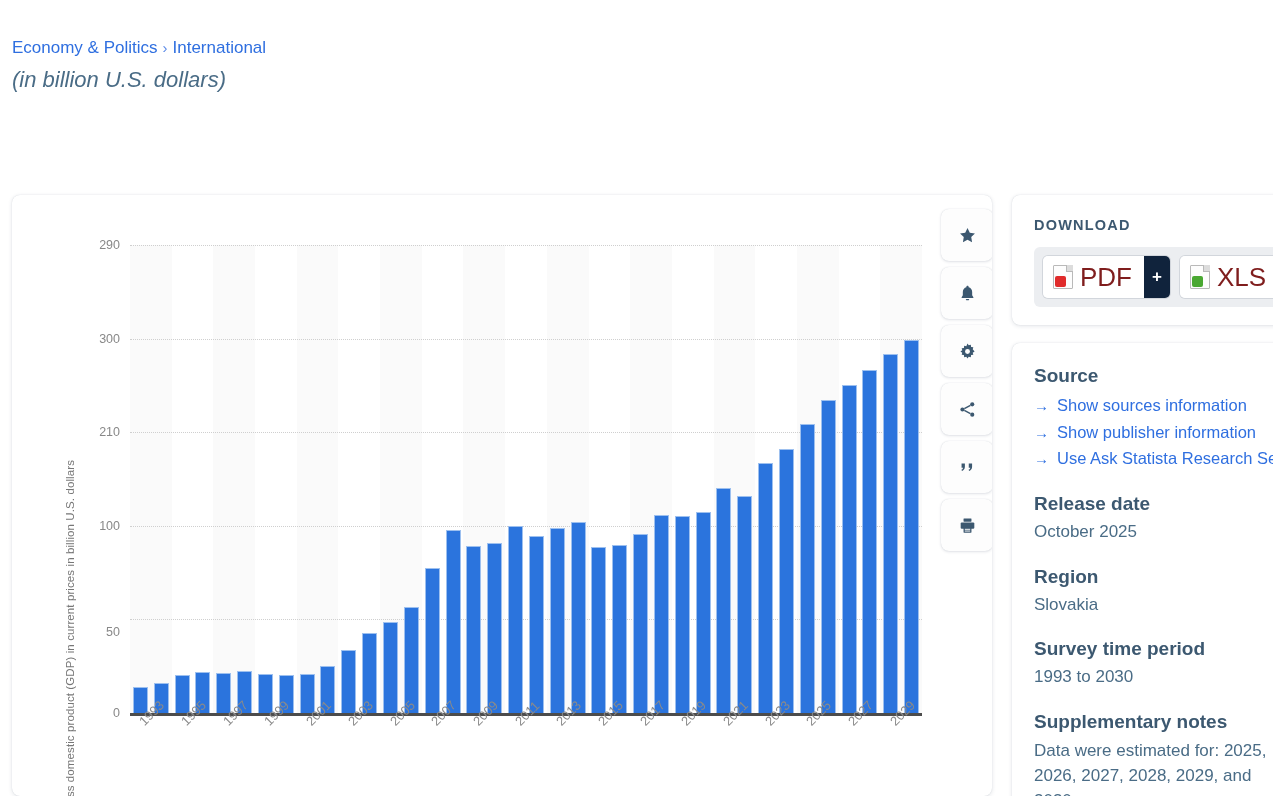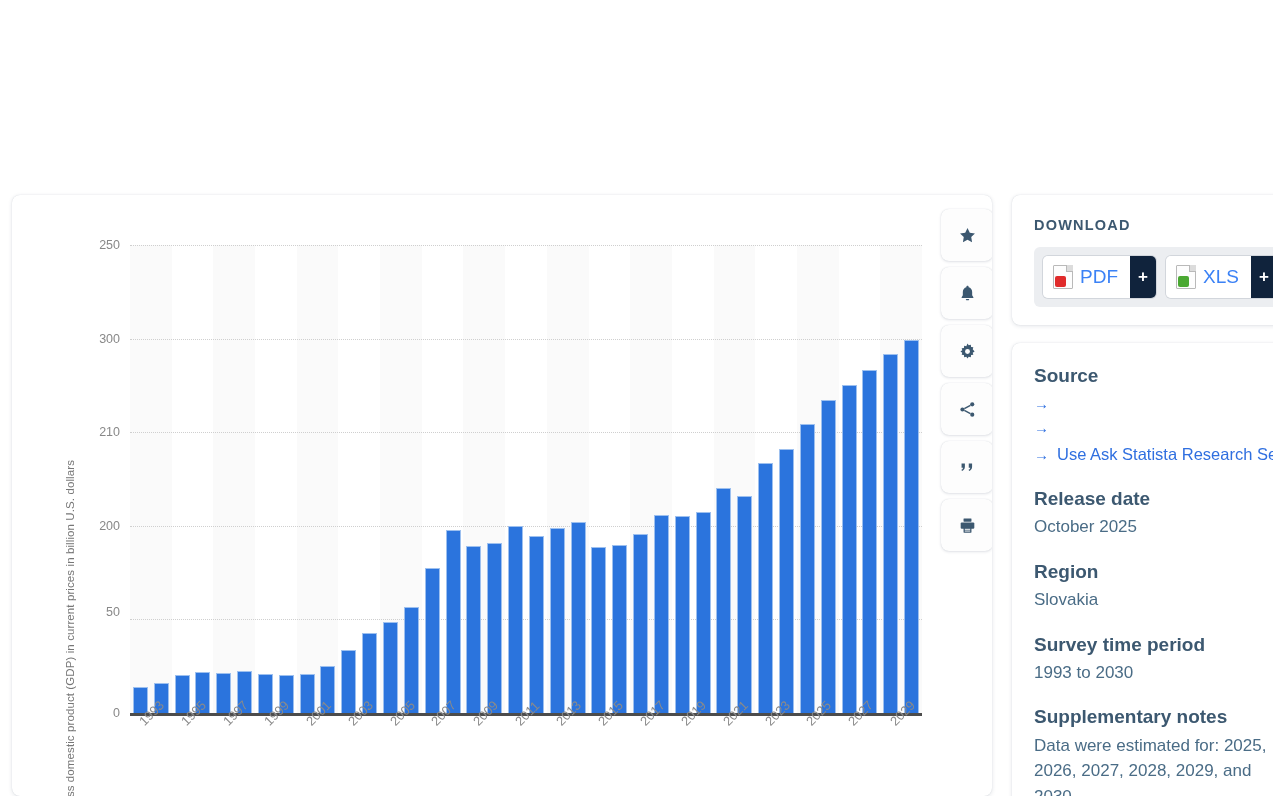--- a/index.html
+++ b/index.html
@@ -142,21 +142,21 @@
     overflow: hidden;
     flex: 0 0 auto;
     cursor: pointer;
     box-shadow: 0 0 0 1px #d2d6dc;
   }
   .dl-main {
     background: #fff;
     display: flex; align-items: center; gap: 7px;
     padding: 0 12px 0 10px;
   }
-  .dl-label { font-size: 19px; color: #3b82f6; font-weight: 400; }
+  .dl-label { font-size: 26px; color: #7f1d1d; font-weight: 400; }
   .dl-plus {
     background: #10233c; color: #fff;
     width: 26px;
     display: flex; align-items: center; justify-content: center;
     font-size: 17px; font-weight: 700;
   }
   .file-ico { width: 20px; height: 24px; position: relative; flex: 0 0 auto; }
   .file-ico .sheet {
     position: absolute; inset: 0;
     background: #fdfdfd;
@@ -189,35 +189,39 @@
   }
   .arrow { color: #2f6fe0; font-size: 15px; }
   .notes { font-size: 17px; color: #4a6c86; line-height: 1.48; }
 </style>
 </head>
 <body>
 
 <div class="page">
 
   <div class="header">
+    <div class="breadcrumb">
+      <a>Economy &amp; Politics</a><span class="sep">›</span><a>International</a>
+    </div>
+    <div class="subtitle">(in billion U.S. dollars)</div>
   </div>
 
   <div class="body-area">
 
     <div class="chart-card">
       <div class="plot-wrap">
 
         <div class="ylabel">Gross domestic product (GDP) in current prices in billion U.S. dollars</div>
         <div class="ytick-col" id="ytick-col">
             <div class="ytick" style="top: 518px;">0</div>
-            <div class="ytick" style="top: 417px;">50</div>
-            <div class="ytick" style="top: 330.8px;">200</div>
+            <div class="ytick" style="top: 437px;">50</div>
+            <div class="ytick" style="top: 330.8px;">100</div>
             <div class="ytick" style="top: 237.2px;">210</div>
             <div class="ytick" style="top: 143.6px;">300</div>
-            <div class="ytick" style="top: 50px;">250</div>
+            <div class="ytick" style="top: 50px;">290</div>
           </div>
 
         <div class="plot" id="plot">
             <div class="band" style="left: 750.316px; width: 41.6842px;"></div>
             <div class="band" style="left: 666.947px; width: 41.6842px;"></div>
             <div class="band" style="left: 583.579px; width: 41.6842px;"></div>
             <div class="band" style="left: 500.211px; width: 41.6842px;"></div>
             <div class="band" style="left: 416.842px; width: 41.6842px;"></div>
             <div class="band" style="left: 333.474px; width: 41.6842px;"></div>
             <div class="band" style="left: 250.105px; width: 41.6842px;"></div>
@@ -380,23 +384,25 @@
           </div>
 
         </div>
       </div>
 
       <div class="card info-card">
         <div class="info-h">Source</div>
 
         <div class="link-row">
           <span class="arrow">→</span>
+          <span>Show sources information</span>
         </div>
         <div class="link-row">
           <span class="arrow">→</span>
+          <span>Show publisher information</span>
         </div>
         <div class="link-row">
           <span class="arrow">→</span>
           <span>Use Ask Statista Research Service</span>
         </div>
 
         <div class="info-h spaced">Release date</div>
         <div class="info-v">October 2025</div>
 
         <div class="info-h spaced">Region</div>

